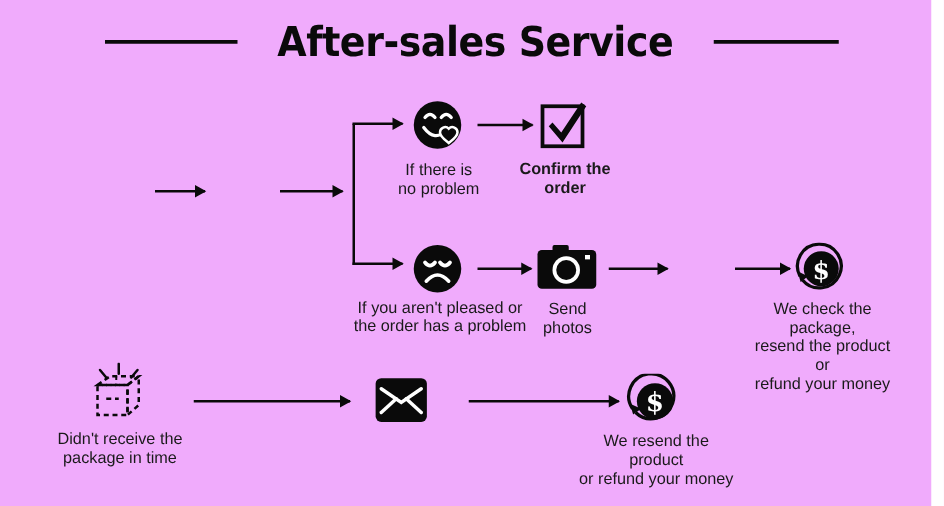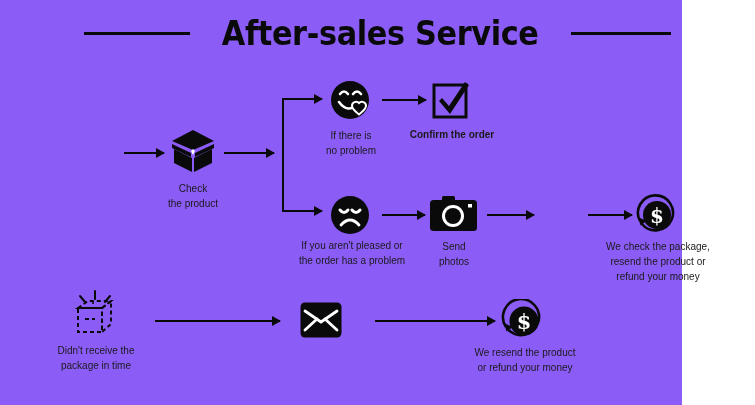--- a/index.html
+++ b/index.html
@@ -4,22 +4,22 @@
 <style>
   * { box-sizing: border-box; margin: 0; padding: 0; }
   html, body {
     width: 755px; height: 405px;
     background: #ffffff;
     font-family: "Liberation Sans", sans-serif;
     overflow: hidden;
   }
   #canvas {
     position: relative;
-    width: 682px; height: 405px;
-    background: #8b5cf6;
+    width: 745px; height: 405px;
+    background: #f0abfc;
   }
 
   
   .title-wrap {
     position: absolute;
     left: 0; top: 8px;
     width: 755px; height: 50px;
     display: flex; align-items: center; justify-content: center;
     gap: 18px;
   }
@@ -34,21 +34,21 @@
     font-family: "DejaVu Sans", sans-serif;
     transform: scaleX(0.92);
   }
 
   
   .node { position: absolute; }
   .icon-box { position: relative; }
   .caption {
     position: absolute;
     text-align: center;
-    font-size: 10px;
+    font-size: 13px;
     line-height: 15px;
     color: #1a1a1a;
     white-space: pre-line;
   }
 
   
   .arrow { position: absolute; background: #0a0a0a; height: 2px; }
   .arrow::after {
     content: "";
     position: absolute;
@@ -71,39 +71,20 @@
 
   <div class="title-wrap">
     <div class="title-rule left"></div>
     <div class="page-title">After-sales Service</div>
     <div class="title-rule right"></div>
   </div>
 
 
   <div class="arrow" style="left:124px; top:152px; width:40px;"></div>
 
-  <div class="node" style="left:169px; top:128px;">
-    <div class="icon-box">
-      <svg width="48" height="46" viewBox="0 0 48 46">
-
-        <path d="M24 2 L45 13 L24 22 L3 13 Z" fill="#0a0a0a"></path>
-
-        <path d="M3 16 L22 25 L22 29 L3 20 Z" fill="#0a0a0a"></path>
-        <path d="M26 25 L45 16 L45 20 L26 29 Z" fill="#0a0a0a"></path>
-
-        <path d="M5 21 L23 30 L23 44 L5 35 Z" fill="#0a0a0a"></path>
-
-        <path d="M25 30 L43 21 L43 35 L25 44 Z" fill="#0a0a0a"></path>
-
-        <path d="M22 23 L24 27 L26 23 L24 21 Z" fill="#ffffff"></path>
-      </svg>
-    </div>
-    <div class="caption" style="left:-19px; top:53px; width:86px;">Check
-the product</div>
-  </div>
 
   <div class="arrow" style="left:224px; top:152px; width:50px;"></div>
 
   <div class="vline" style="left:282px; top:99px; height:113px;"></div>
   <div class="arrow" style="left:282px; top:98px; width:40px;"></div>
   <div class="arrow" style="left:282px; top:210px; width:40px;"></div>
 
   <div class="node" style="left:329px; top:79px;">
     <div class="icon-box">
       <svg width="44" height="44" viewBox="0 0 44 44">

